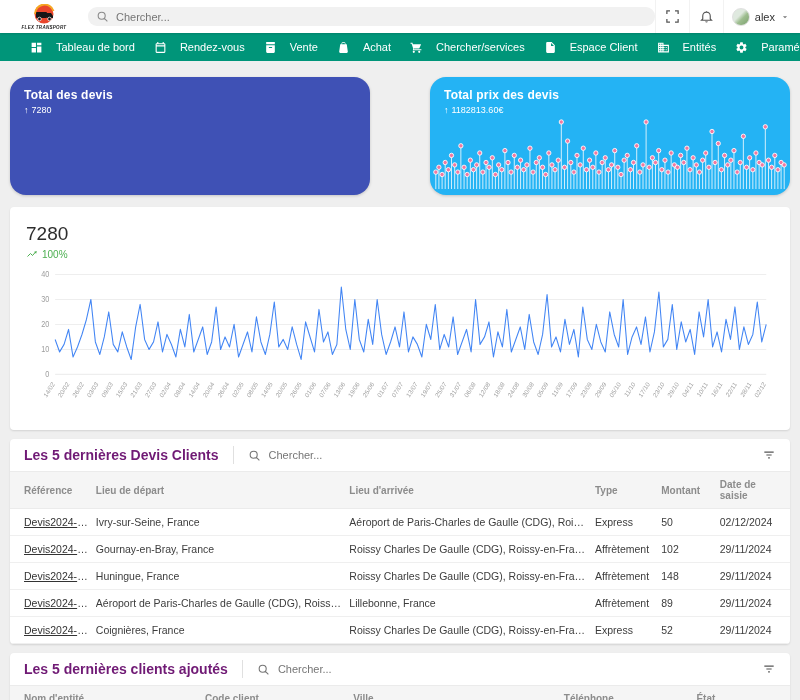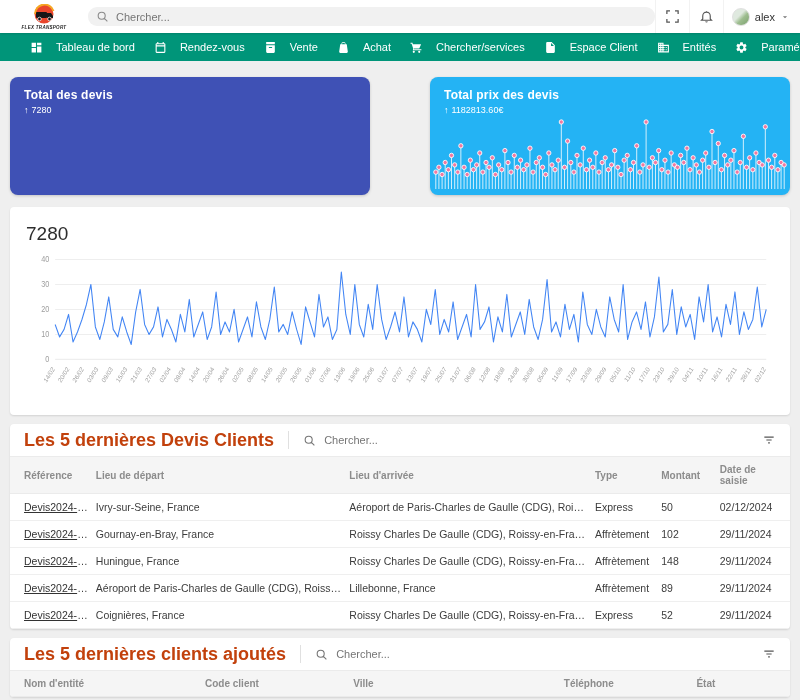--- a/index.html
+++ b/index.html
@@ -31,42 +31,42 @@
     padding-left:30px; gap:19px; }
   .nav-item { display:flex; align-items:center; gap:13px; color:#fff; font-size:11px;
     cursor:pointer; white-space:nowrap; }
   .nav-item svg { width:13px; height:13px; }
   .nav-more { color:#fff; cursor:pointer; display:flex; align-items:center; }
   .nav-more svg { width:13px; height:13px; }
 
   
   .content { padding:16px 10px 0 10px; }
   .cards-row { display:flex; gap:12px; }
-  .stat-card { flex:1; height:118px; border-radius:8px; color:#fff; padding:11px 14px;
+  .stat-card { flex:1; height:118px; border-radius:16px; color:#fff; padding:11px 14px;
     position:relative; overflow:hidden; box-shadow:0 1px 3px rgba(0,0,0,.18); }
   .stat-card.indigo { background:#3f51b5; }
   .stat-card.lblue  { background:#24b3f4;margin-left:48px; }
   .stat-title { font-size:12px; font-weight:bold; letter-spacing:.2px; }
   .stat-value { font-size:9px; margin-top:3px; display:flex; align-items:center; gap:3px; }
   .spark-svg { position:absolute; left:0; right:0; bottom:0; width:100%; height:84px; }
 
   
   .chart-card { background:#fff; border-radius:4px; margin-top:12px; padding:12px 16px 6px 16px;
     box-shadow:0 1px 2px rgba(0,0,0,.12); }
   .chart-title { font-size:11px; color:#555; }
   .chart-total { font-size:19px; color:#2d2d2d; margin-top:4px; }
   .chart-trend { display:flex; align-items:center; gap:4px; color:#4caf50; font-size:10px; margin-top:3px; }
   .chart-trend svg { width:12px; height:12px; }
   .line-chart { width:100%; height:152px; margin-top:8px; }
 
   
   .table-card { background:#fff; border-radius:4px; margin-top:9px;
     box-shadow:0 1px 2px rgba(0,0,0,.12); overflow:hidden; }
   .tc-head { display:flex; align-items:center; height:32px; padding:0 14px; }
-  .tc-title { font-size:18px; font-weight:bold; color:#c2410c; white-space:nowrap; }
+  .tc-title { font-size:14px; font-weight:bold; color:#701a75; white-space:nowrap; }
   .tc-div { width:1px; height:18px; background:#e0e0e0; margin:0 14px; }
   .tc-search { display:flex; align-items:center; gap:8px; flex:1; }
   .tc-search .s-icon { width:13px; height:13px; color:#757575; }
   .tc-search input { border:none; outline:none; font-size:11px; color:#555; width:200px;
     font-family:"Liberation Sans", sans-serif; }
   .tc-filter { margin-left:auto; color:#555; cursor:pointer; display:flex; }
   .tc-filter svg { width:14px; height:14px; }
   table { width:100%; border-collapse:collapse; table-layout:fixed; }
   thead th { background:#f5f5f5; border-top:1px solid #ebebeb; border-bottom:1px solid #ebebeb;
     font-size:10px; color:#8c8c8c; font-weight:bold; text-align:left; padding:7px 6px 7px 0; }
@@ -413,20 +413,27 @@
           <line x1="362.8" y1="78" x2="362.8" y2="51.5" stroke="rgba(255,255,255,.9)" stroke-width=".9"></line>
           <circle cx="362.8" cy="51.5" r="2.2" fill="#f2789f" stroke="#fff" stroke-width=".9"></circle>
           <line x1="366.0" y1="78" x2="366.0" y2="53.9" stroke="rgba(255,255,255,.9)" stroke-width=".9"></line>
           <circle cx="366.0" cy="53.9" r="2.2" fill="#f2789f" stroke="#fff" stroke-width=".9"></circle>
         </svg>
     </div>
   </div>
 
   <div class="chart-card">
     <div class="chart-total">7280</div>
+    <div class="chart-trend">
+      <svg viewBox="0 0 24 24">
+        <path fill="none" stroke="currentColor" stroke-width="2" d="M3 17l6-6 4 4 7-8"></path>
+        <path fill="currentColor" d="M21.5 6.5l-1.2 5.2-4-4z"></path>
+      </svg>
+      <span>100%</span>
+    </div>
     <svg class="line-chart" viewBox="0 0 770 140" preserveAspectRatio="none">
         <line x1="30" x2="762" y1="98.0" y2="98.0" stroke="#eeeeee" stroke-width="1"></line>
         <text x="24" y="100.5" font-size="7.5" fill="#9e9e9e" text-anchor="end" font-family="Liberation Sans, sans-serif">0</text>
         <line x1="30" x2="762" y1="75.0" y2="75.0" stroke="#eeeeee" stroke-width="1"></line>
         <text x="24" y="77.5" font-size="7.5" fill="#9e9e9e" text-anchor="end" font-family="Liberation Sans, sans-serif">10</text>
         <line x1="30" x2="762" y1="52.0" y2="52.0" stroke="#eeeeee" stroke-width="1"></line>
         <text x="24" y="54.5" font-size="7.5" fill="#9e9e9e" text-anchor="end" font-family="Liberation Sans, sans-serif">20</text>
         <line x1="30" x2="762" y1="29.0" y2="29.0" stroke="#eeeeee" stroke-width="1"></line>
         <text x="24" y="31.5" font-size="7.5" fill="#9e9e9e" text-anchor="end" font-family="Liberation Sans, sans-serif">30</text>
         <line x1="30" x2="762" y1="6.0" y2="6.0" stroke="#eeeeee" stroke-width="1"></line>

